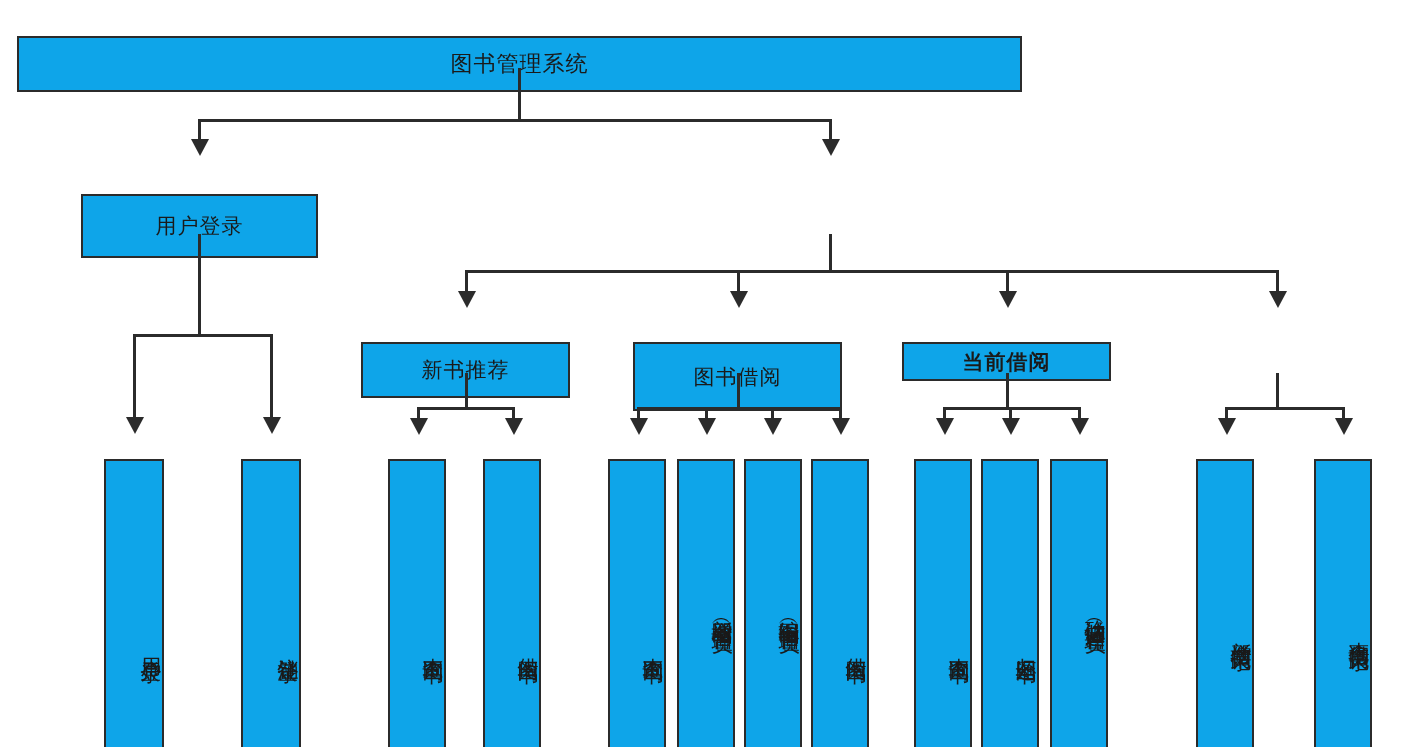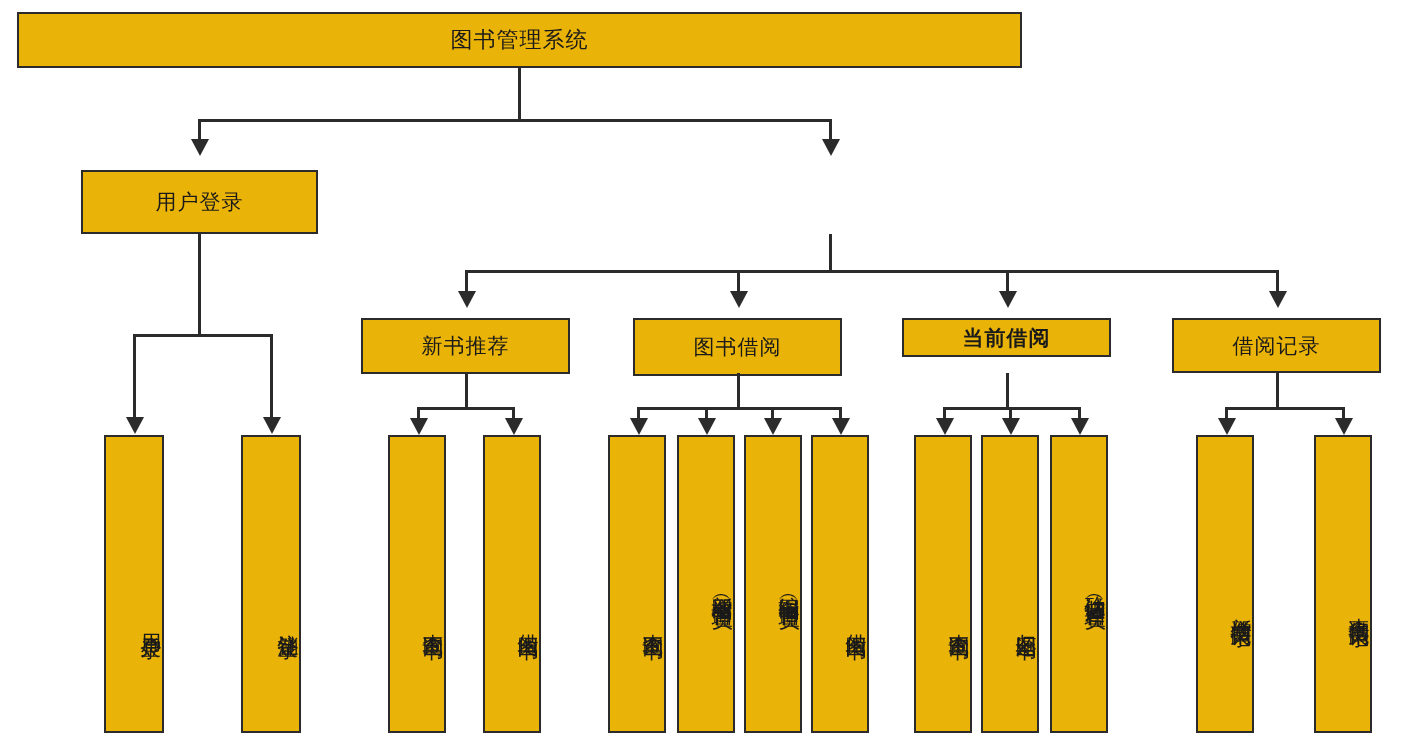--- a/index.html
+++ b/index.html
@@ -13,26 +13,27 @@
     width:1405px;
     height:747px;
     background:#ffffff;
     overflow:hidden;
   }
   
   .node{
     position:absolute;
     box-sizing:border-box;
     border:2px solid #2b2b2b;
-    background:#eab308;
+    background:#0ea5e9;
     display:flex;
     align-items:center;
     justify-content:center;
     color:#1a1a1a;
     text-align:center;
+    margin-top:24px;
   }
   .node.h{
     font-size:21px;
     letter-spacing:1px;
   }
   .node.root{
     font-size:22px;
     letter-spacing:1px;
   }
   .node.v{
@@ -121,28 +122,25 @@
 
   <div class="vline" style="left:1006px;top:270px;height:22px;"></div>
   <div class="arrow" style="left:999px;top:291px;"></div>
 
   <div class="vline" style="left:1276px;top:270px;height:22px;"></div>
   <div class="arrow" style="left:1269px;top:291px;"></div>
 
   <div class="node h" style="left:361px;top:318px;width:209px;height:56px;">
     <span>新书推荐</span>
   </div>
-  <div class="node h" style="left:633px;top:318px;width:209px;height:58px;">
+  <div class="node h" style="left:633px;top:318px;width:209px;height:69px;">
     <span>图书借阅</span>
   </div>
   <div class="node h" style="left:902px;top:318px;width:209px;height:39px;font-weight:bold;">
     <span>当前借阅</span>
-  </div>
-  <div class="node h" style="left:1172px;top:318px;width:209px;height:55px;">
-    <span>借阅记录</span>
   </div>
 
   <div class="vline" style="left:465px;top:373px;height:36px;"></div>
   <div class="hline" style="left:417px;top:407px;width:98px;"></div>
   <div class="vline" style="left:417px;top:407px;height:12px;"></div>
   <div class="arrow" style="left:410px;top:418px;"></div>
   <div class="vline" style="left:512px;top:407px;height:12px;"></div>
   <div class="arrow" style="left:505px;top:418px;"></div>
 
   <div class="vline" style="left:737px;top:373px;height:36px;"></div>

